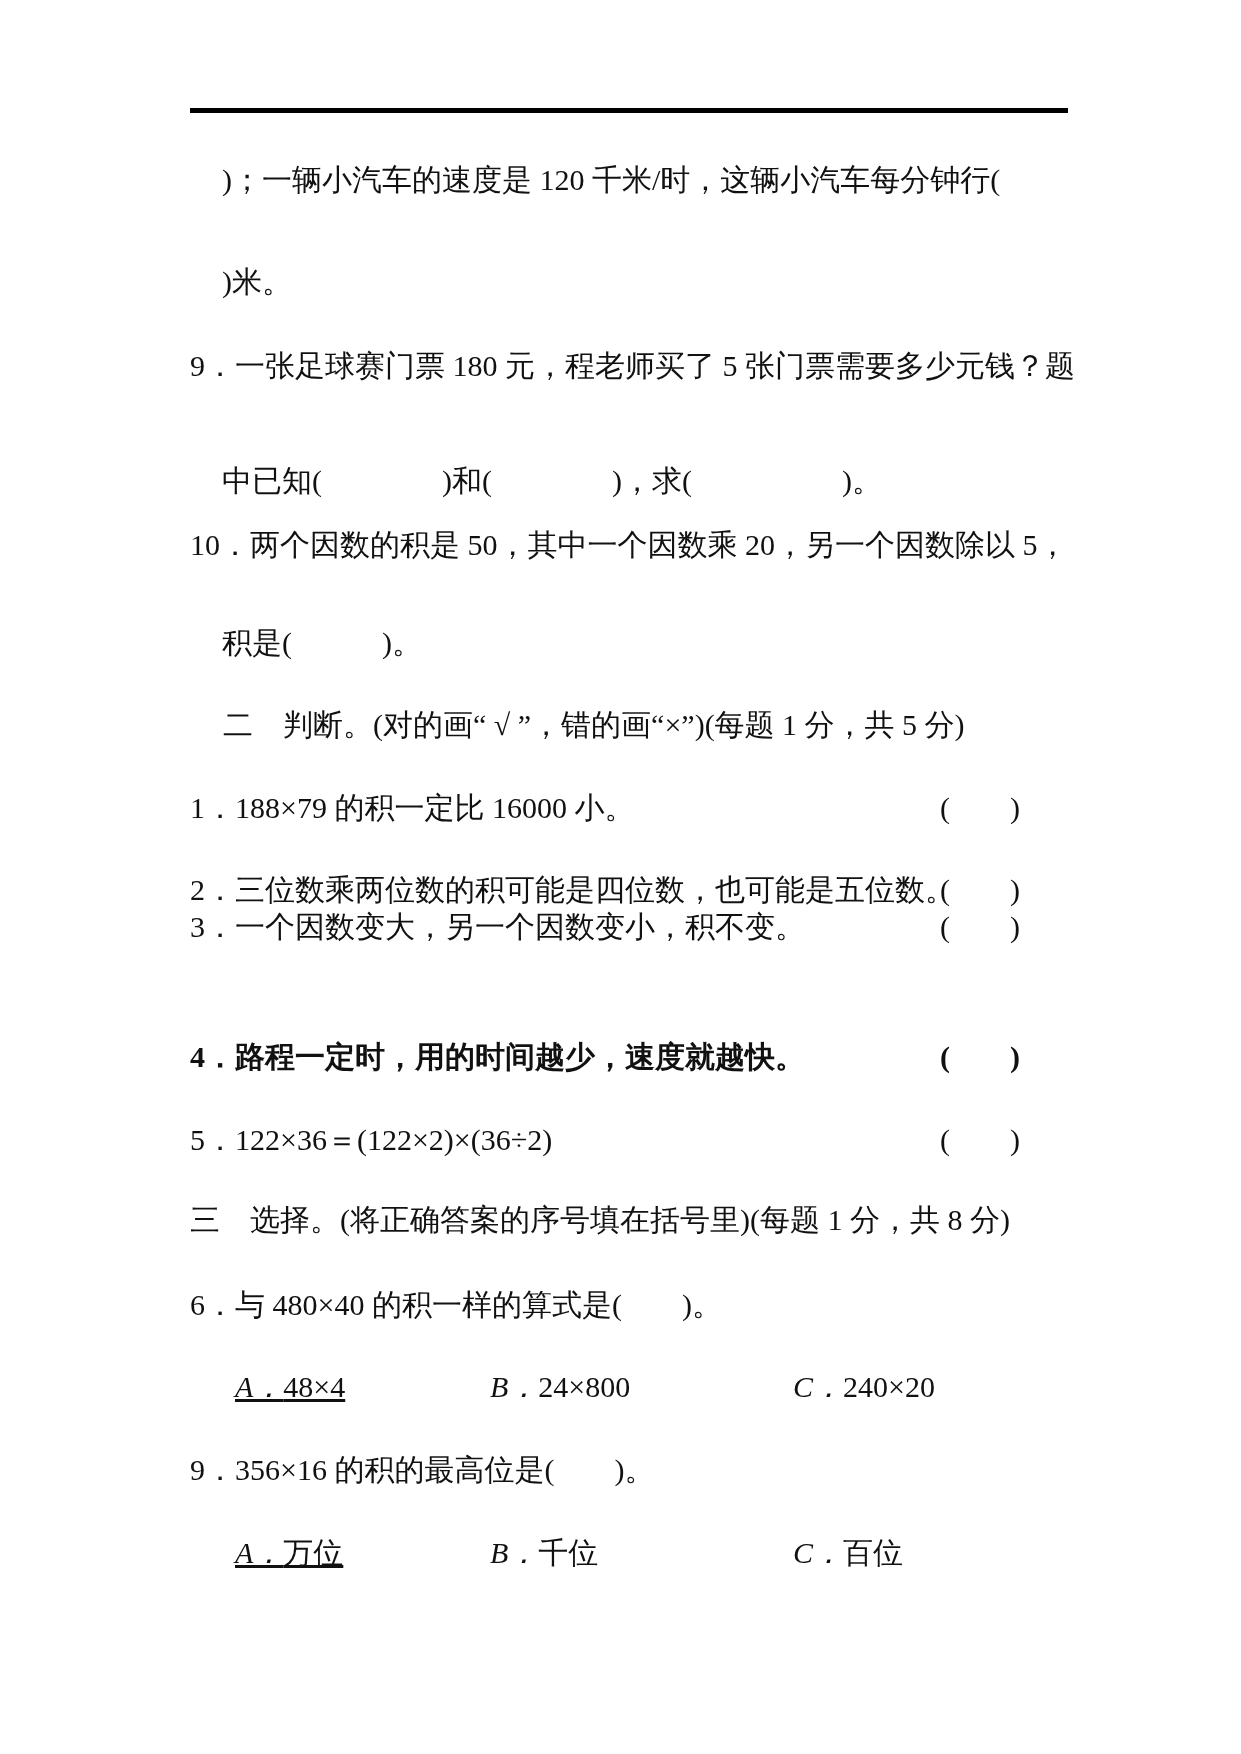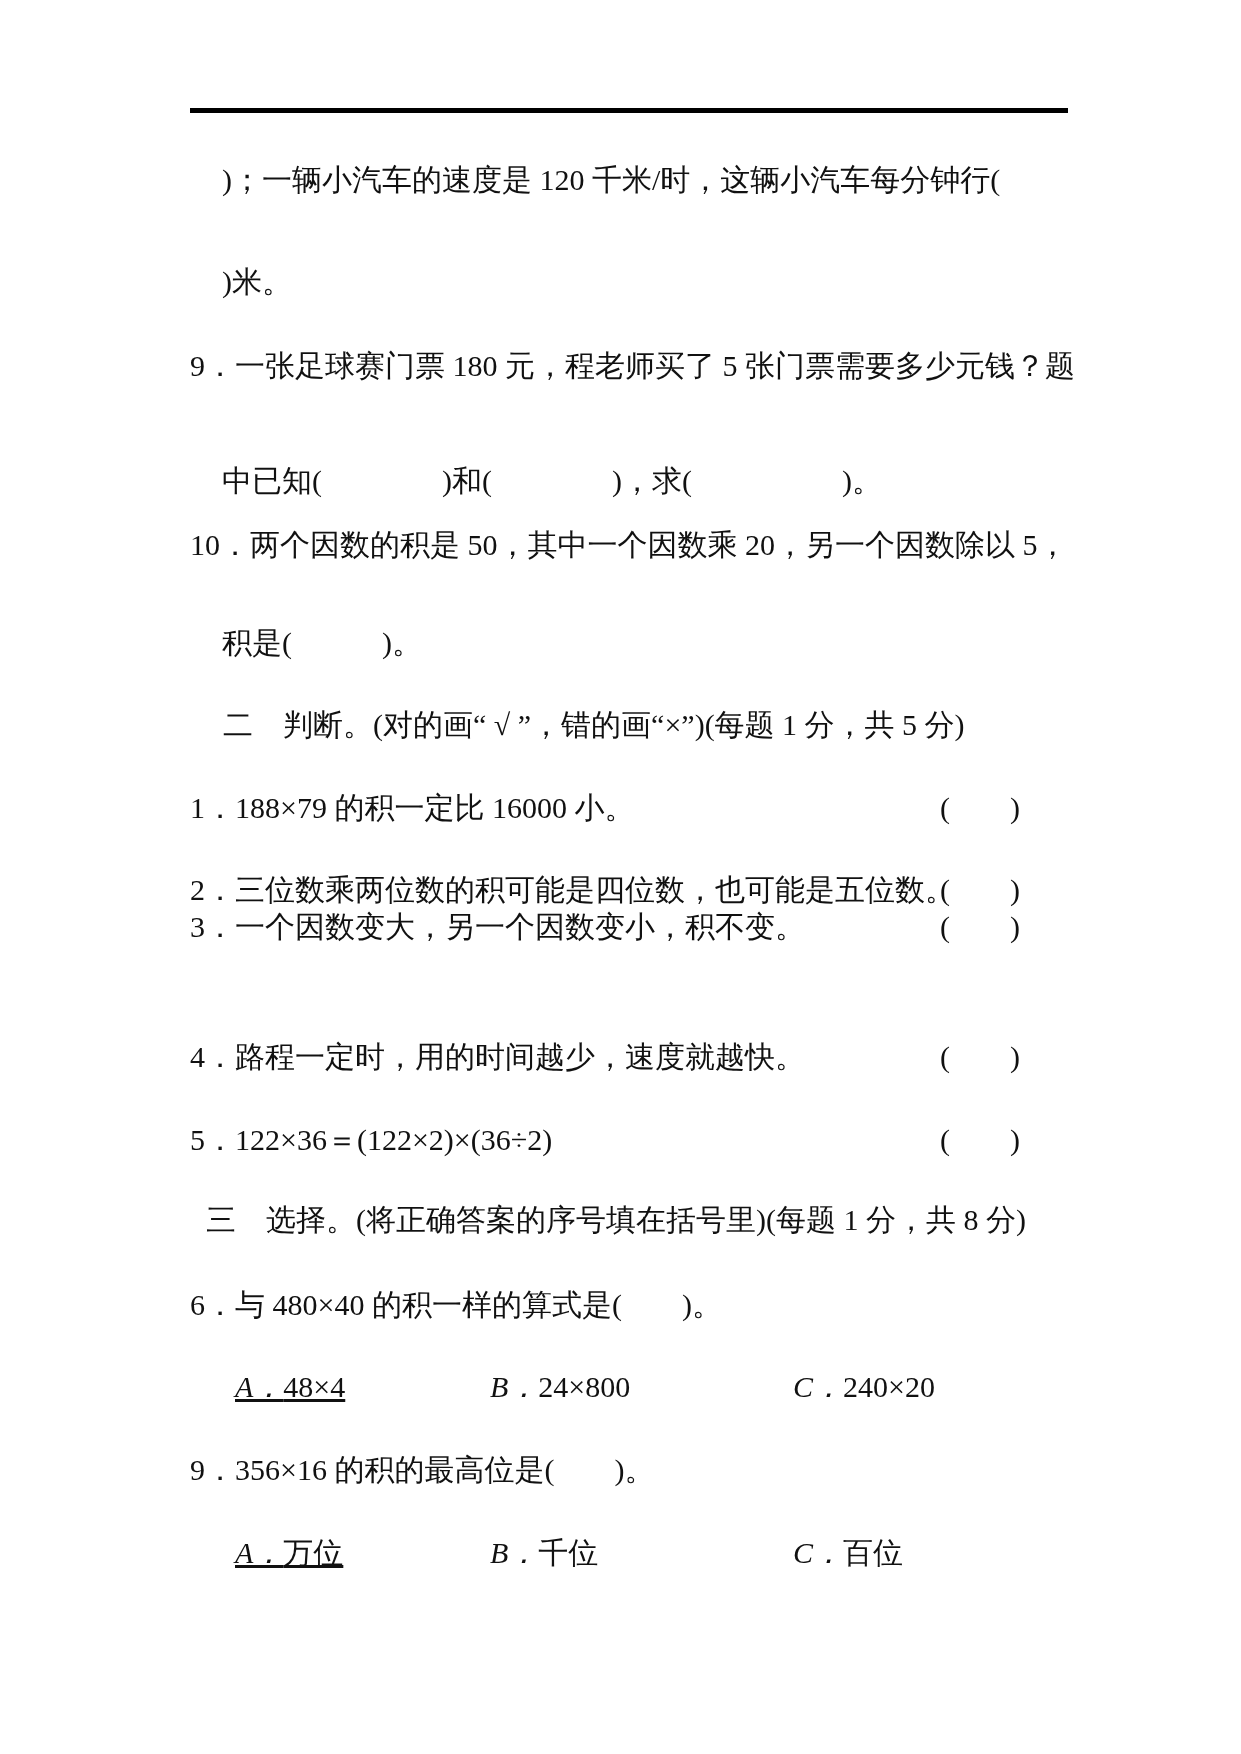--- a/index.html
+++ b/index.html
@@ -35,23 +35,23 @@
   .t1  { top: 159px; }
   .t2  { top: 261px; }
   .t3  { top: 345px; text-align: center; }
   .t4  { top: 441px; margin-top: 19px; }
   .t5  { top: 524px; }
   .t6  { top: 622px; }
   .t7  { top: 704px; margin-left: 33px; }
   .t8  { top: 787px; }
   .t9  { top: 869px; }
   .t10 { top: 906px; }
-  .t11 { top: 1036px; }
+  .t11 { top: 1036px; font-weight: bold; }
   .t12 { top: 1119px; }
-  .t13 { top: 1199px; margin-left: 16px; }
+  .t13 { top: 1199px; }
   .t14 { top: 1284px; }
   .t15 { top: 1366px; }
   .t16 { top: 1449px; }
   .t17 { top: 1532px; }
 </style>
 </head>
 <body>
 
 <div class="rule"></div>
 

